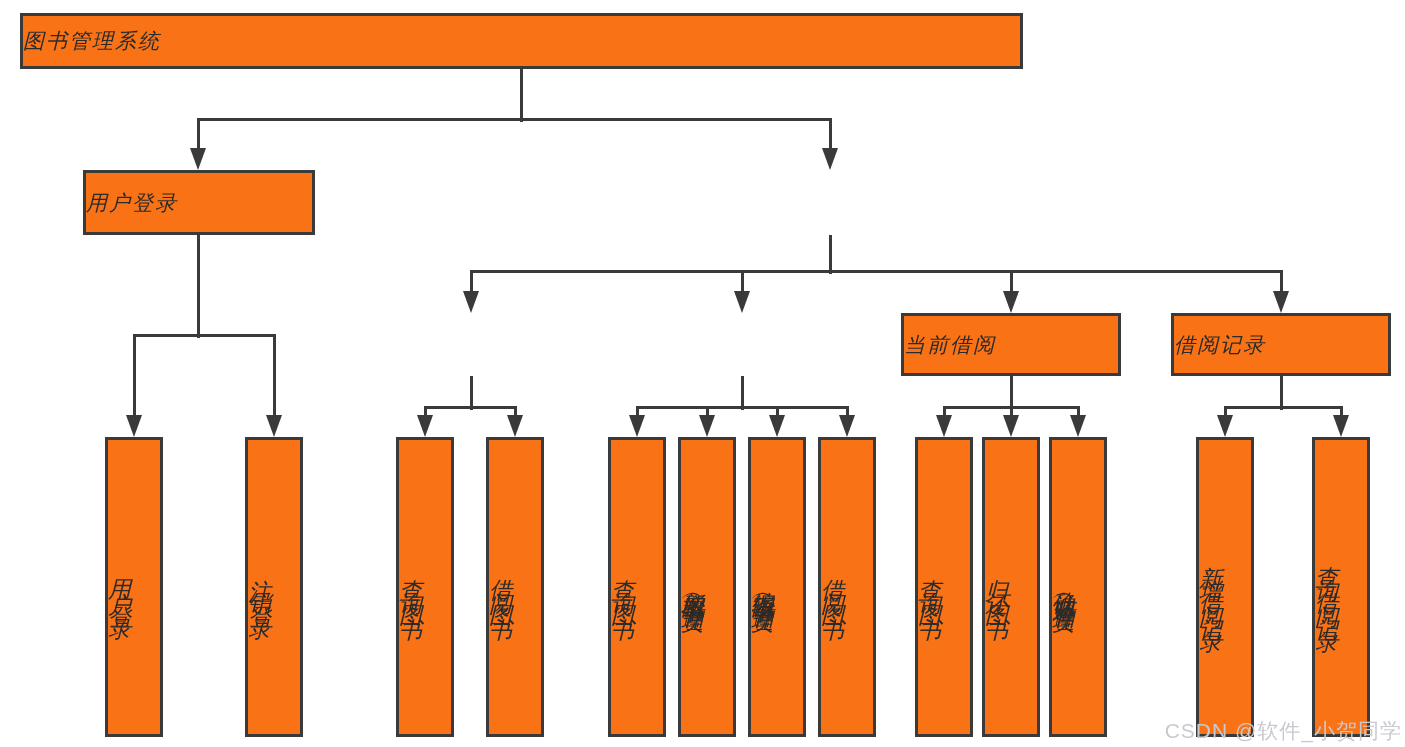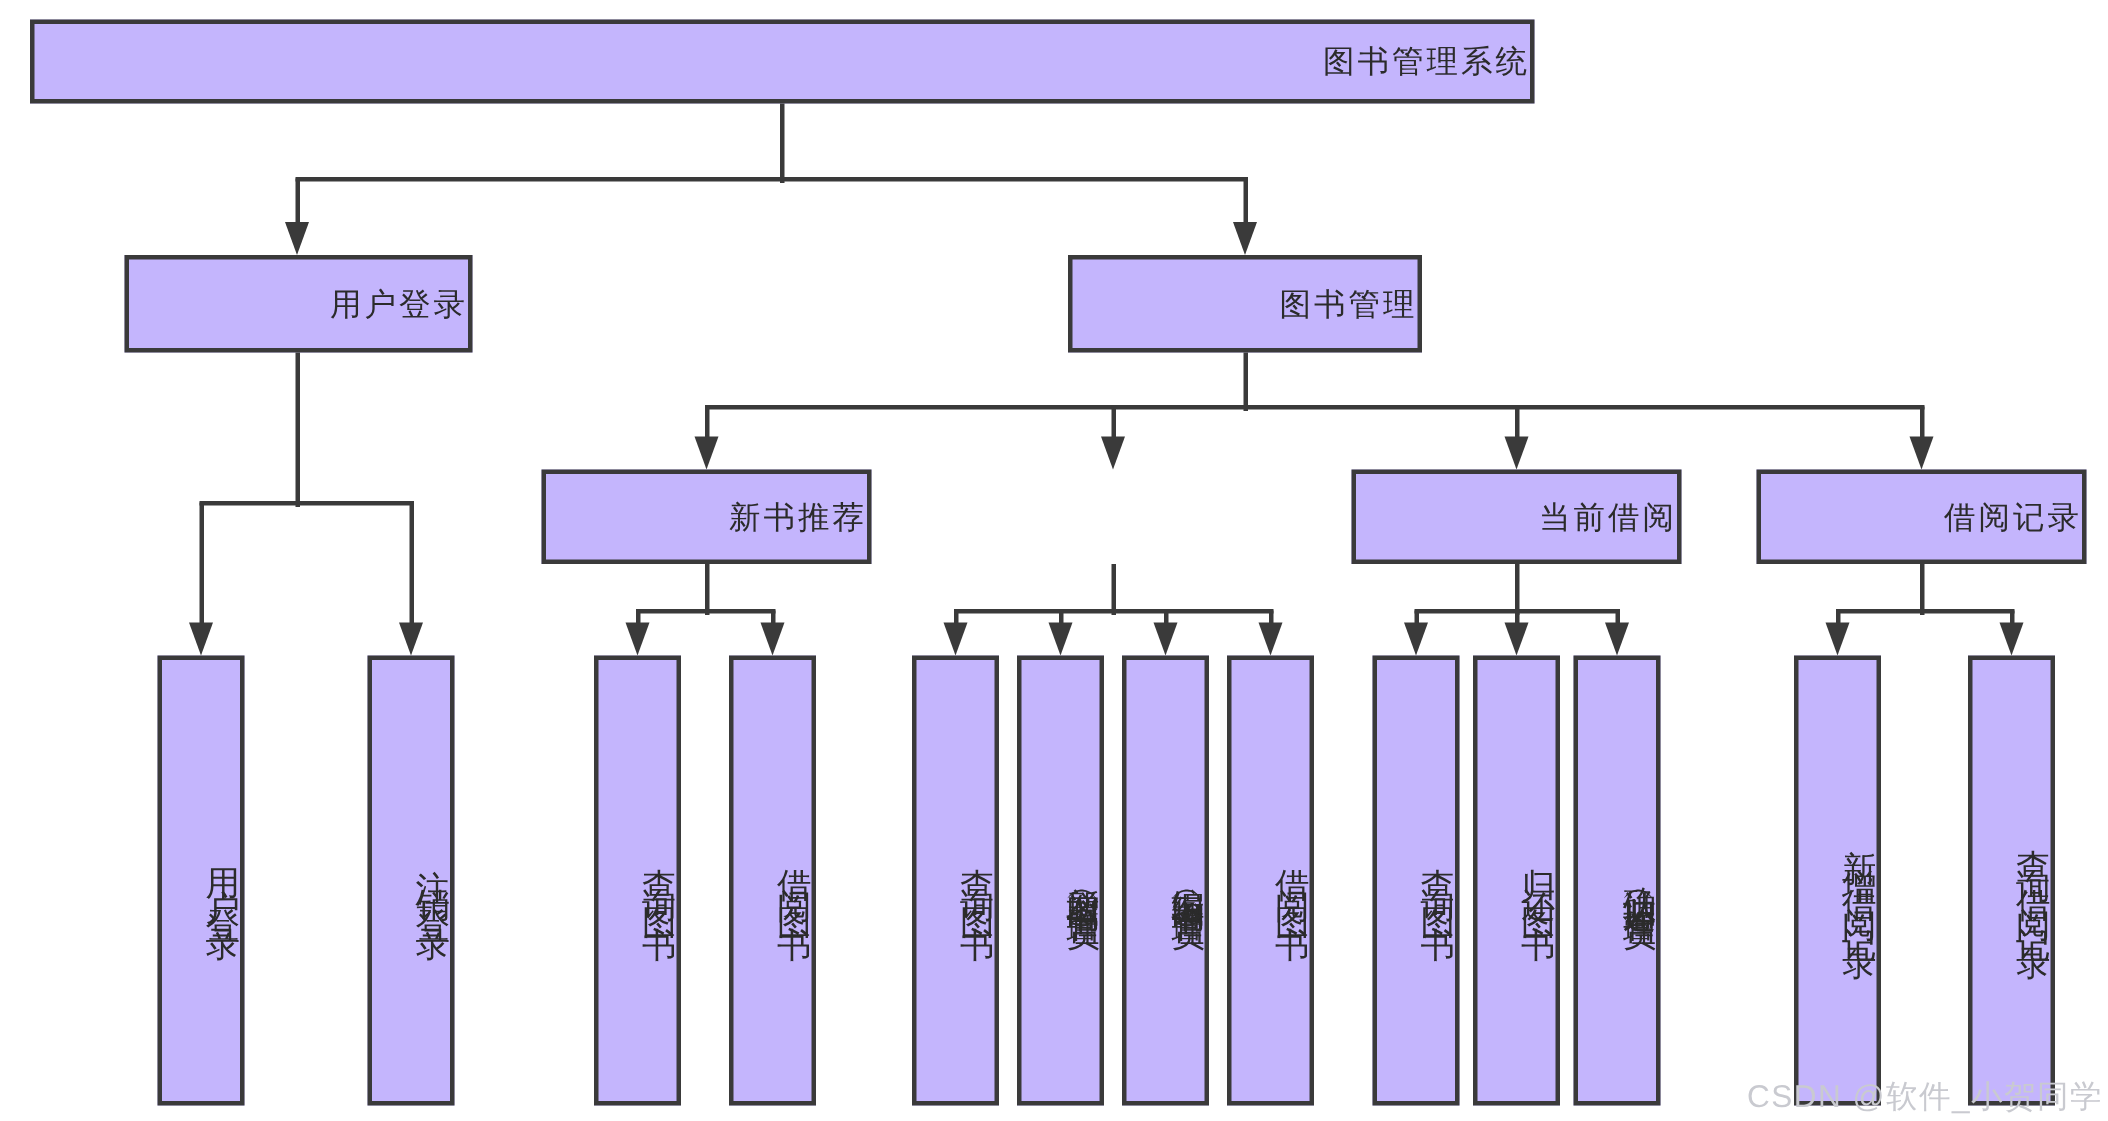--- a/index.html
+++ b/index.html
@@ -14,22 +14,22 @@
     width:1405px;height:747px;
     background:var(--bg);
     font-family:"Liberation Sans","DejaVu Sans",sans-serif;
     color:var(--text);
     overflow:hidden;
   }
   .box{
     position:absolute;
     box-sizing:border-box;
     border:3px solid var(--line);
-    background:#c4b5fd;
-    display:flex;align-items:center;justify-content:flex-end;
+    background:#f97316;
+    display:flex;align-items:center;justify-content:flex-start;font-style:italic;
   }
   .box.h span{
     font-size:21px;
     letter-spacing:2px;
     white-space:nowrap;
   }
   .box.v span{
     writing-mode:vertical-rl;
     text-orientation:mixed;
     font-size:23px;
@@ -58,27 +58,21 @@
 
 <div id="stage">
 
   <div class="box h" style="left:20px;top:13px;width:1003px;height:56px">
     <span>图书管理系统</span>
   </div>
 
   <div class="box h" style="left:83px;top:170px;width:232px;height:65px">
     <span>用户登录</span>
   </div>
-  <div class="box h" style="left:712px;top:170px;width:236px;height:65px">
-    <span>图书管理</span>
-  </div>
 
-  <div class="box h" style="left:361px;top:313px;width:220px;height:63px">
-    <span>新书推荐</span>
-  </div>
   <div class="box h" style="left:1171px;top:313px;width:220px;height:63px">
     <span>借阅记录</span>
   </div>
   <div class="box h" style="left:901px;top:313px;width:220px;height:63px">
     <span>当前借阅</span>
   </div>
 
   <div class="box v" style="left:105px;top:437px;width:58px;height:300px">
     <span>用户登录</span>
   </div>

